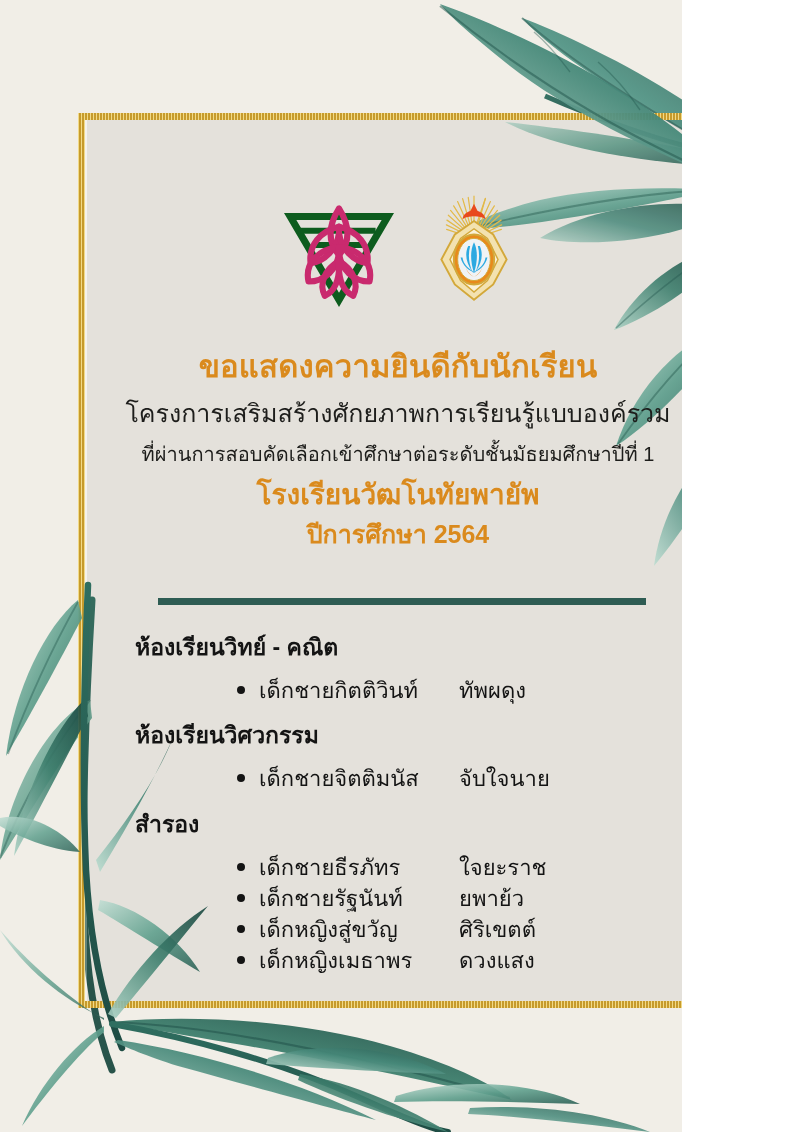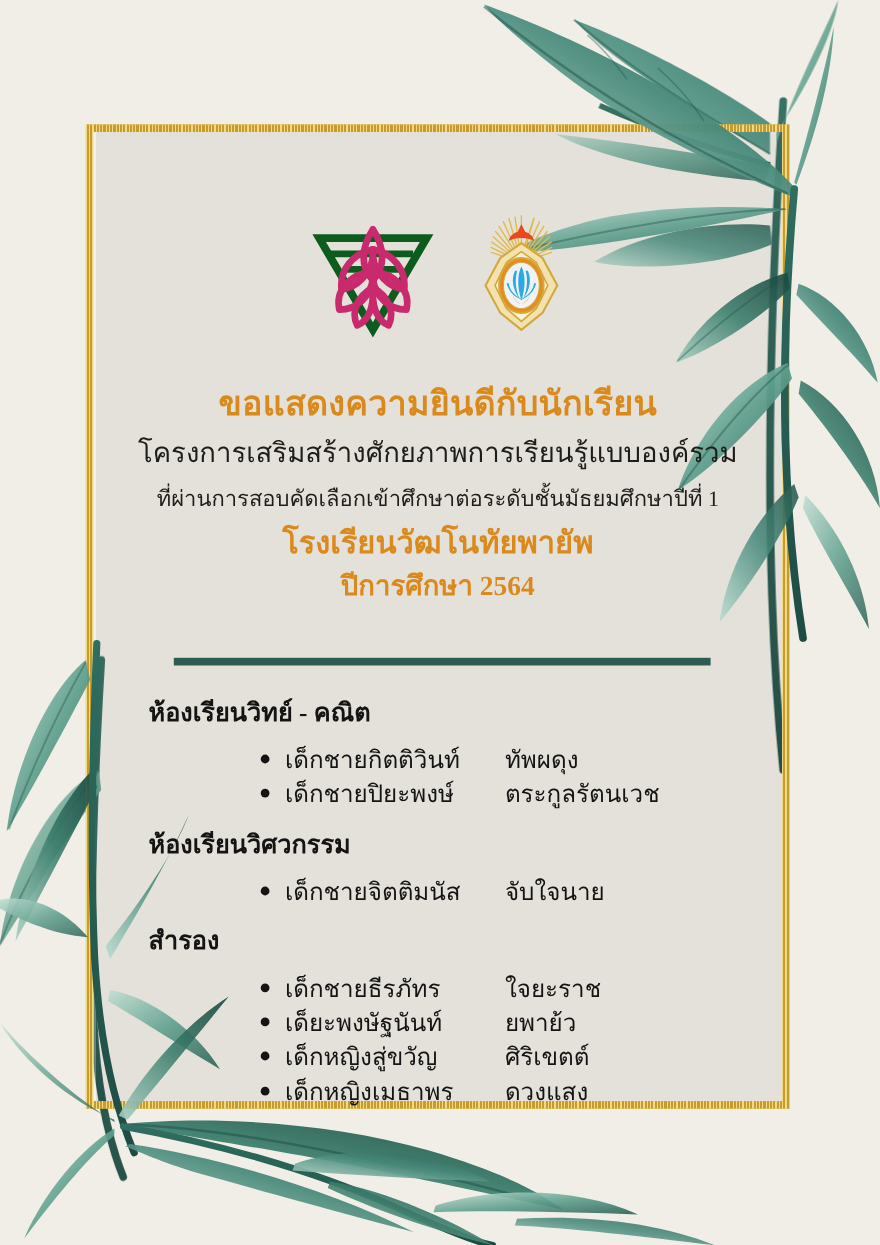--- a/index.html
+++ b/index.html
@@ -2,25 +2,25 @@
 <html><head>
 <meta charset="utf-8">
 <style>
   html, body {
     margin: 0;
     padding: 0;
     background: #ffffff;
   }
   #poster {
     position: relative;
-    width: 800px;
+    width: 682px;
     height: 1132px;
     overflow: hidden;
     background: #f1eee7;
-    font-family: Liberation Serif, serif;
+    font-family: Liberation Sans, sans-serif;
   }
 
   
   .gold-frame {
     position: absolute;
     left: 78px;
     top: 113px;
     width: 640px;
     height: 895px;
     border: 7px solid #e0b53a;
@@ -401,46 +401,41 @@
 
   <div class="lists">
 
     <div class="group-title">ห้องเรียนวิทย์ - คณิต</div>
     <ul class="names">
       <li>
         <span class="bullet"></span>
         <span class="given">เด็กชายกิตติวินท์</span>
         <span class="family">ทัพผดุง</span>
       </li>
-      <li>
-        <span class="bullet"></span>
-        <span class="given">เด็กชายปิยะพงษ์</span>
-        <span class="family">ตระกูลรัตนเวช</span>
-      </li>
     </ul>
 
     <div class="group-title tight">ห้องเรียนวิศวกรรม</div>
     <ul class="names">
       <li>
         <span class="bullet"></span>
         <span class="given">เด็กชายจิตติมนัส</span>
         <span class="family">จับใจนาย</span>
       </li>
     </ul>
 
     <div class="reserve-title">สำรอง</div>
     <ul class="names last">
       <li>
         <span class="bullet"></span>
         <span class="given">เด็กชายธีรภัทร</span>
         <span class="family">ใจยะราช</span>
       </li>
       <li>
         <span class="bullet"></span>
-        <span class="given">เด็ยะพงษัฐนันท์</span>
+        <span class="given">เด็กชายรัฐนันท์</span>
         <span class="family">ยพาย้ว</span>
       </li>
       <li>
         <span class="bullet"></span>
         <span class="given">เด็กหญิงสู่ขวัญ</span>
         <span class="family">ศิริเขตต์</span>
       </li>
       <li>
         <span class="bullet"></span>
         <span class="given">เด็กหญิงเมธาพร</span>

